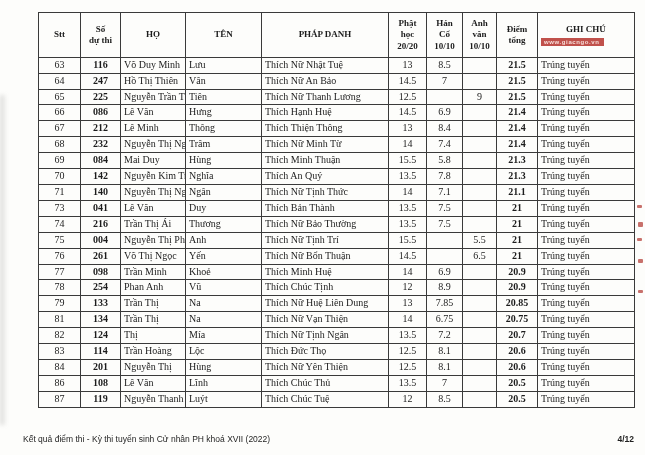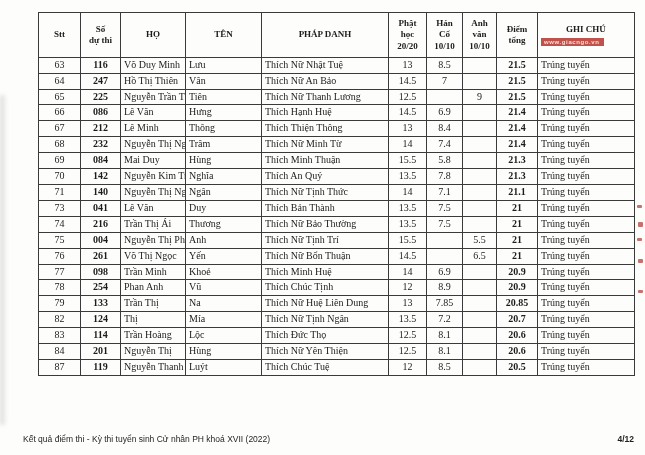--- a/index.html
+++ b/index.html
@@ -289,20 +289,32 @@
         <td class="a-l">Trần Thị</td>
         <td class="a-l">Na</td>
         <td class="a-l">Thích Nữ Huệ Liên Dung</td>
         <td class="a-c">13</td>
         <td class="a-c">7.85</td>
         <td class="a-c"></td>
         <td class="a-c bold">20.85</td>
         <td class="a-l">Trúng tuyển</td>
       </tr>
       <tr>
+        <td class="a-c">81</td>
+        <td class="a-c bold">134</td>
+        <td class="a-l">Trần Thị</td>
+        <td class="a-l">Na</td>
+        <td class="a-l">Thích Nữ Vạn Thiện</td>
+        <td class="a-c">14</td>
+        <td class="a-c">6.75</td>
+        <td class="a-c"></td>
+        <td class="a-c bold">20.75</td>
+        <td class="a-l">Trúng tuyển</td>
+      </tr>
+      <tr>
         <td class="a-c">82</td>
         <td class="a-c bold">124</td>
         <td class="a-l">Thị</td>
         <td class="a-l">Mía</td>
         <td class="a-l">Thích Nữ Tịnh Ngân</td>
         <td class="a-c">13.5</td>
         <td class="a-c">7.2</td>
         <td class="a-c"></td>
         <td class="a-c bold">20.7</td>
         <td class="a-l">Trúng tuyển</td>
@@ -325,20 +337,32 @@
         <td class="a-l">Nguyễn Thị</td>
         <td class="a-l">Hùng</td>
         <td class="a-l">Thích Nữ Yên Thiện</td>
         <td class="a-c">12.5</td>
         <td class="a-c">8.1</td>
         <td class="a-c"></td>
         <td class="a-c bold">20.6</td>
         <td class="a-l">Trúng tuyển</td>
       </tr>
       <tr>
+        <td class="a-c">86</td>
+        <td class="a-c bold">108</td>
+        <td class="a-l">Lê Văn</td>
+        <td class="a-l">Lĩnh</td>
+        <td class="a-l">Thích Chúc Thủ</td>
+        <td class="a-c">13.5</td>
+        <td class="a-c">7</td>
+        <td class="a-c"></td>
+        <td class="a-c bold">20.5</td>
+        <td class="a-l">Trúng tuyển</td>
+      </tr>
+      <tr>
         <td class="a-c">87</td>
         <td class="a-c bold">119</td>
         <td class="a-l">Nguyễn Thanh</td>
         <td class="a-l">Luýt</td>
         <td class="a-l">Thích Chúc Tuệ</td>
         <td class="a-c">12</td>
         <td class="a-c">8.5</td>
         <td class="a-c"></td>
         <td class="a-c bold">20.5</td>
         <td class="a-l">Trúng tuyển</td>

